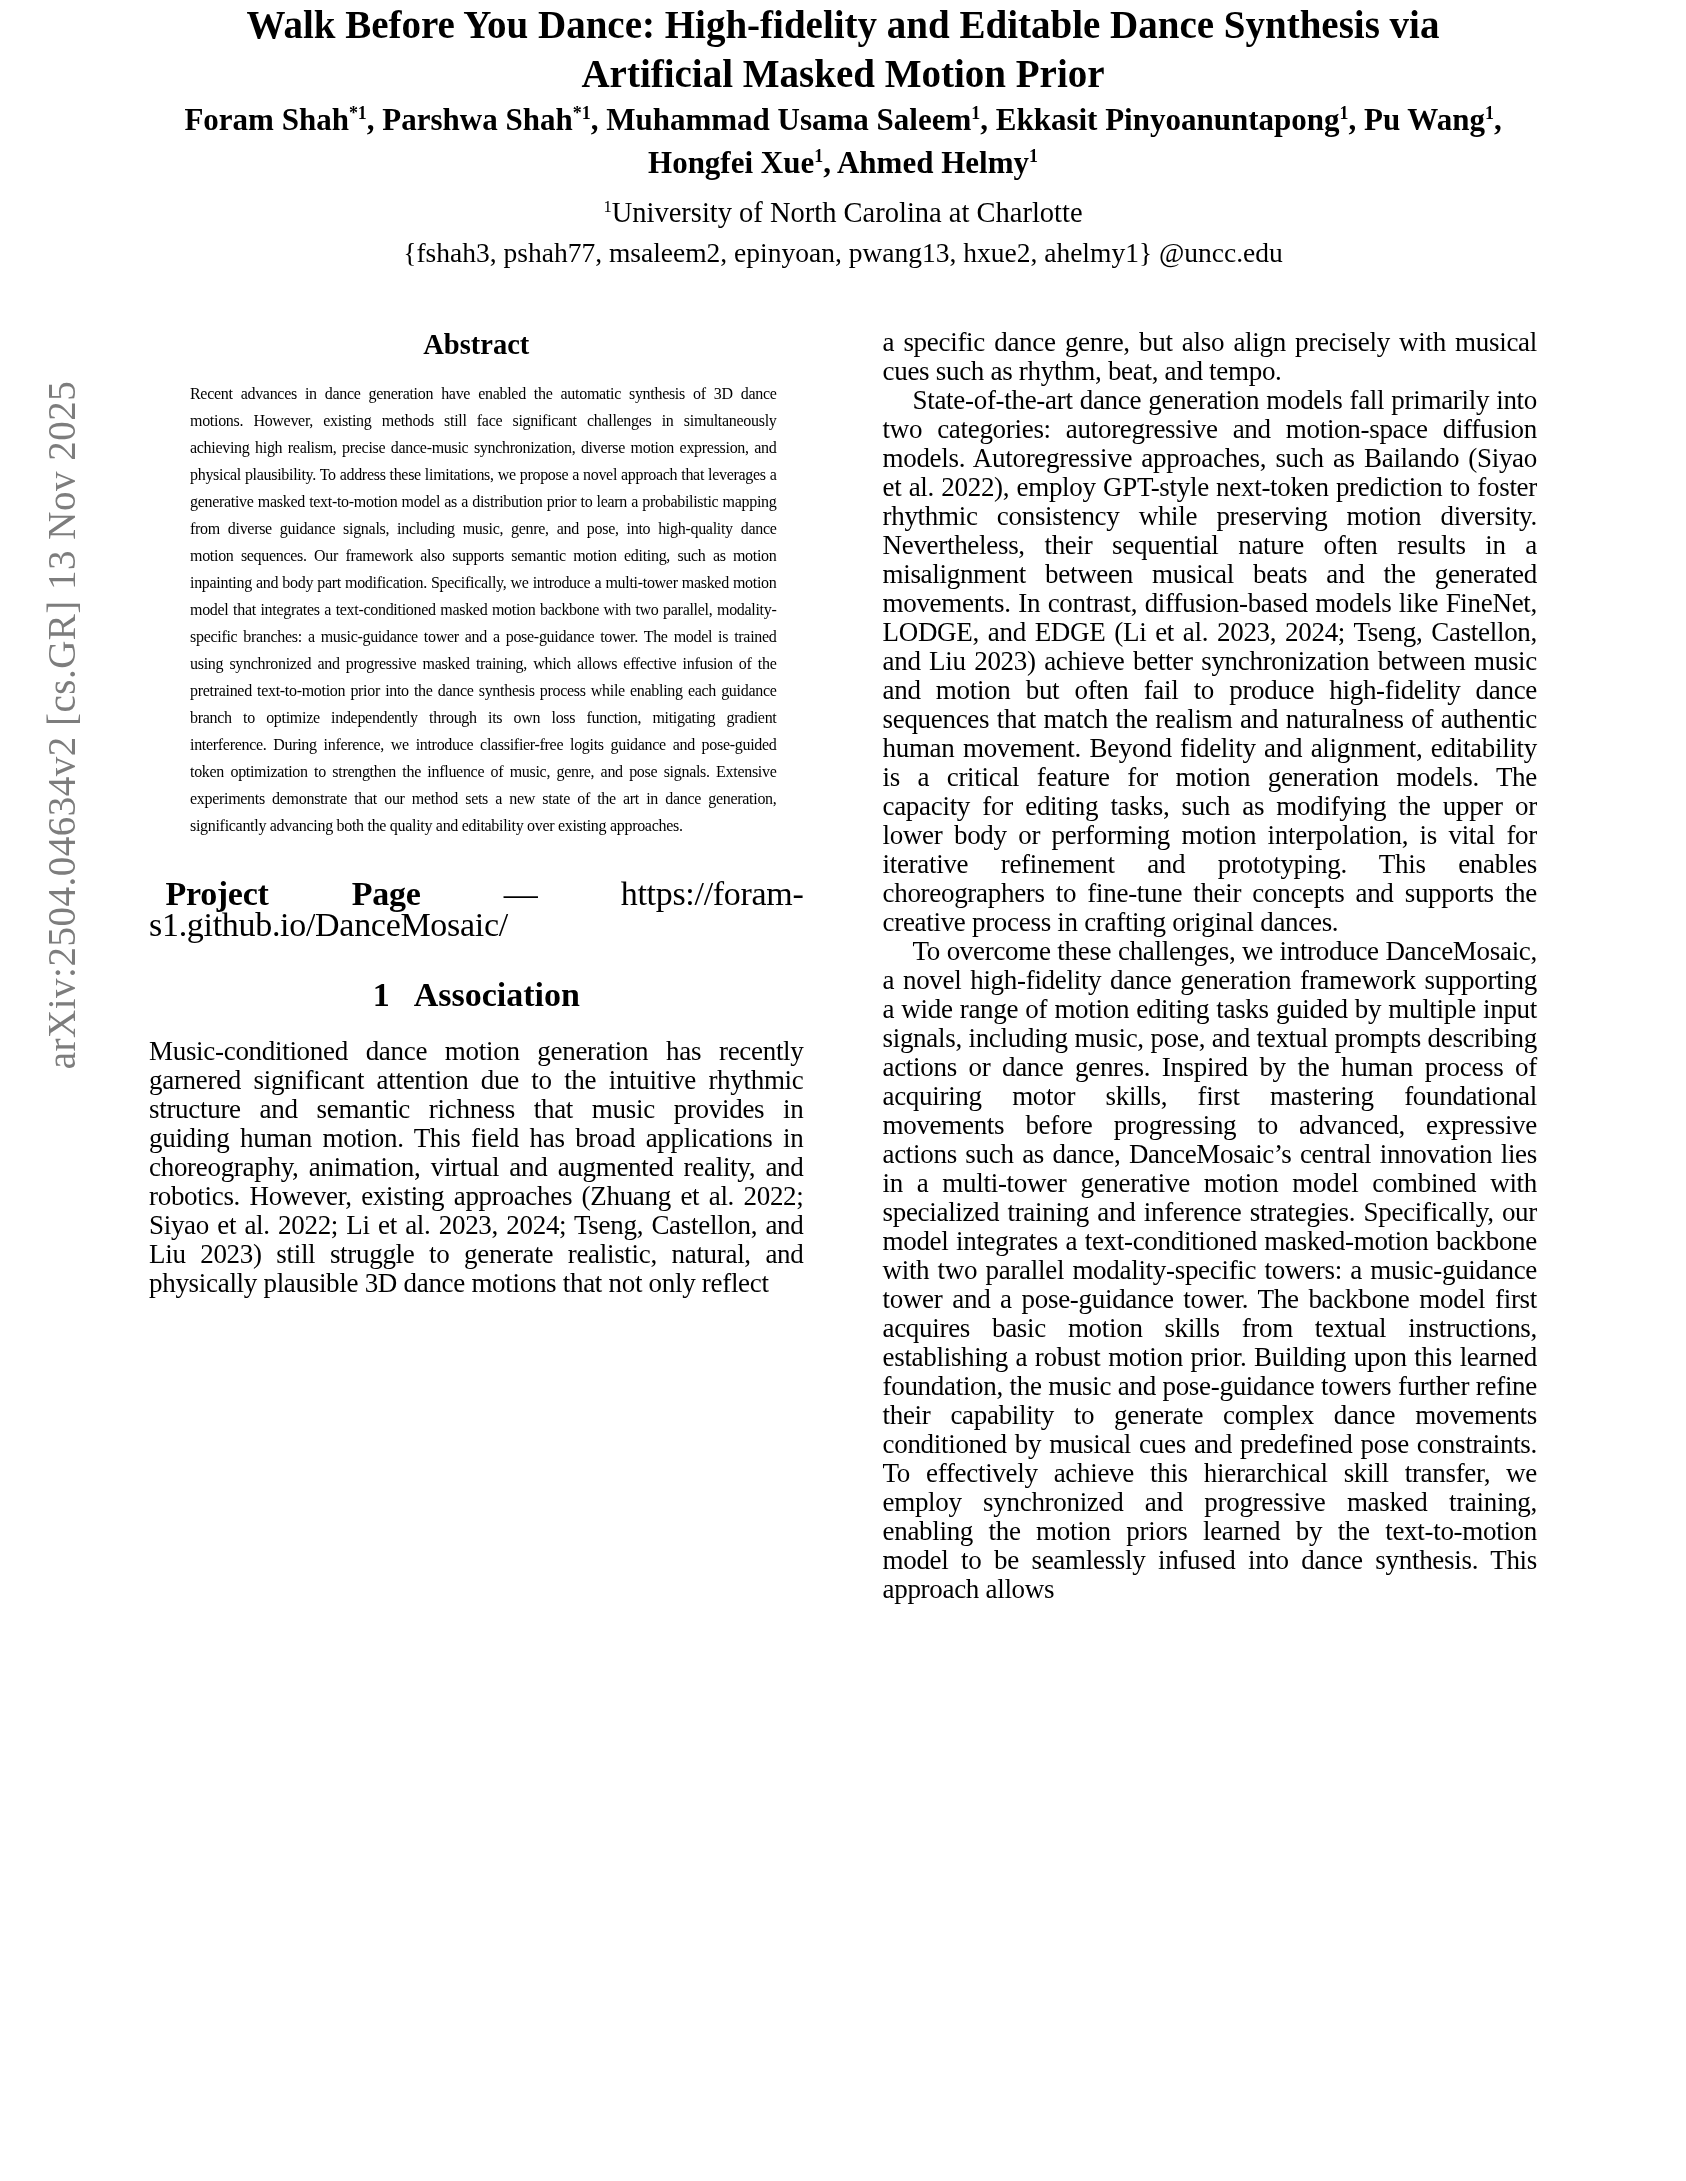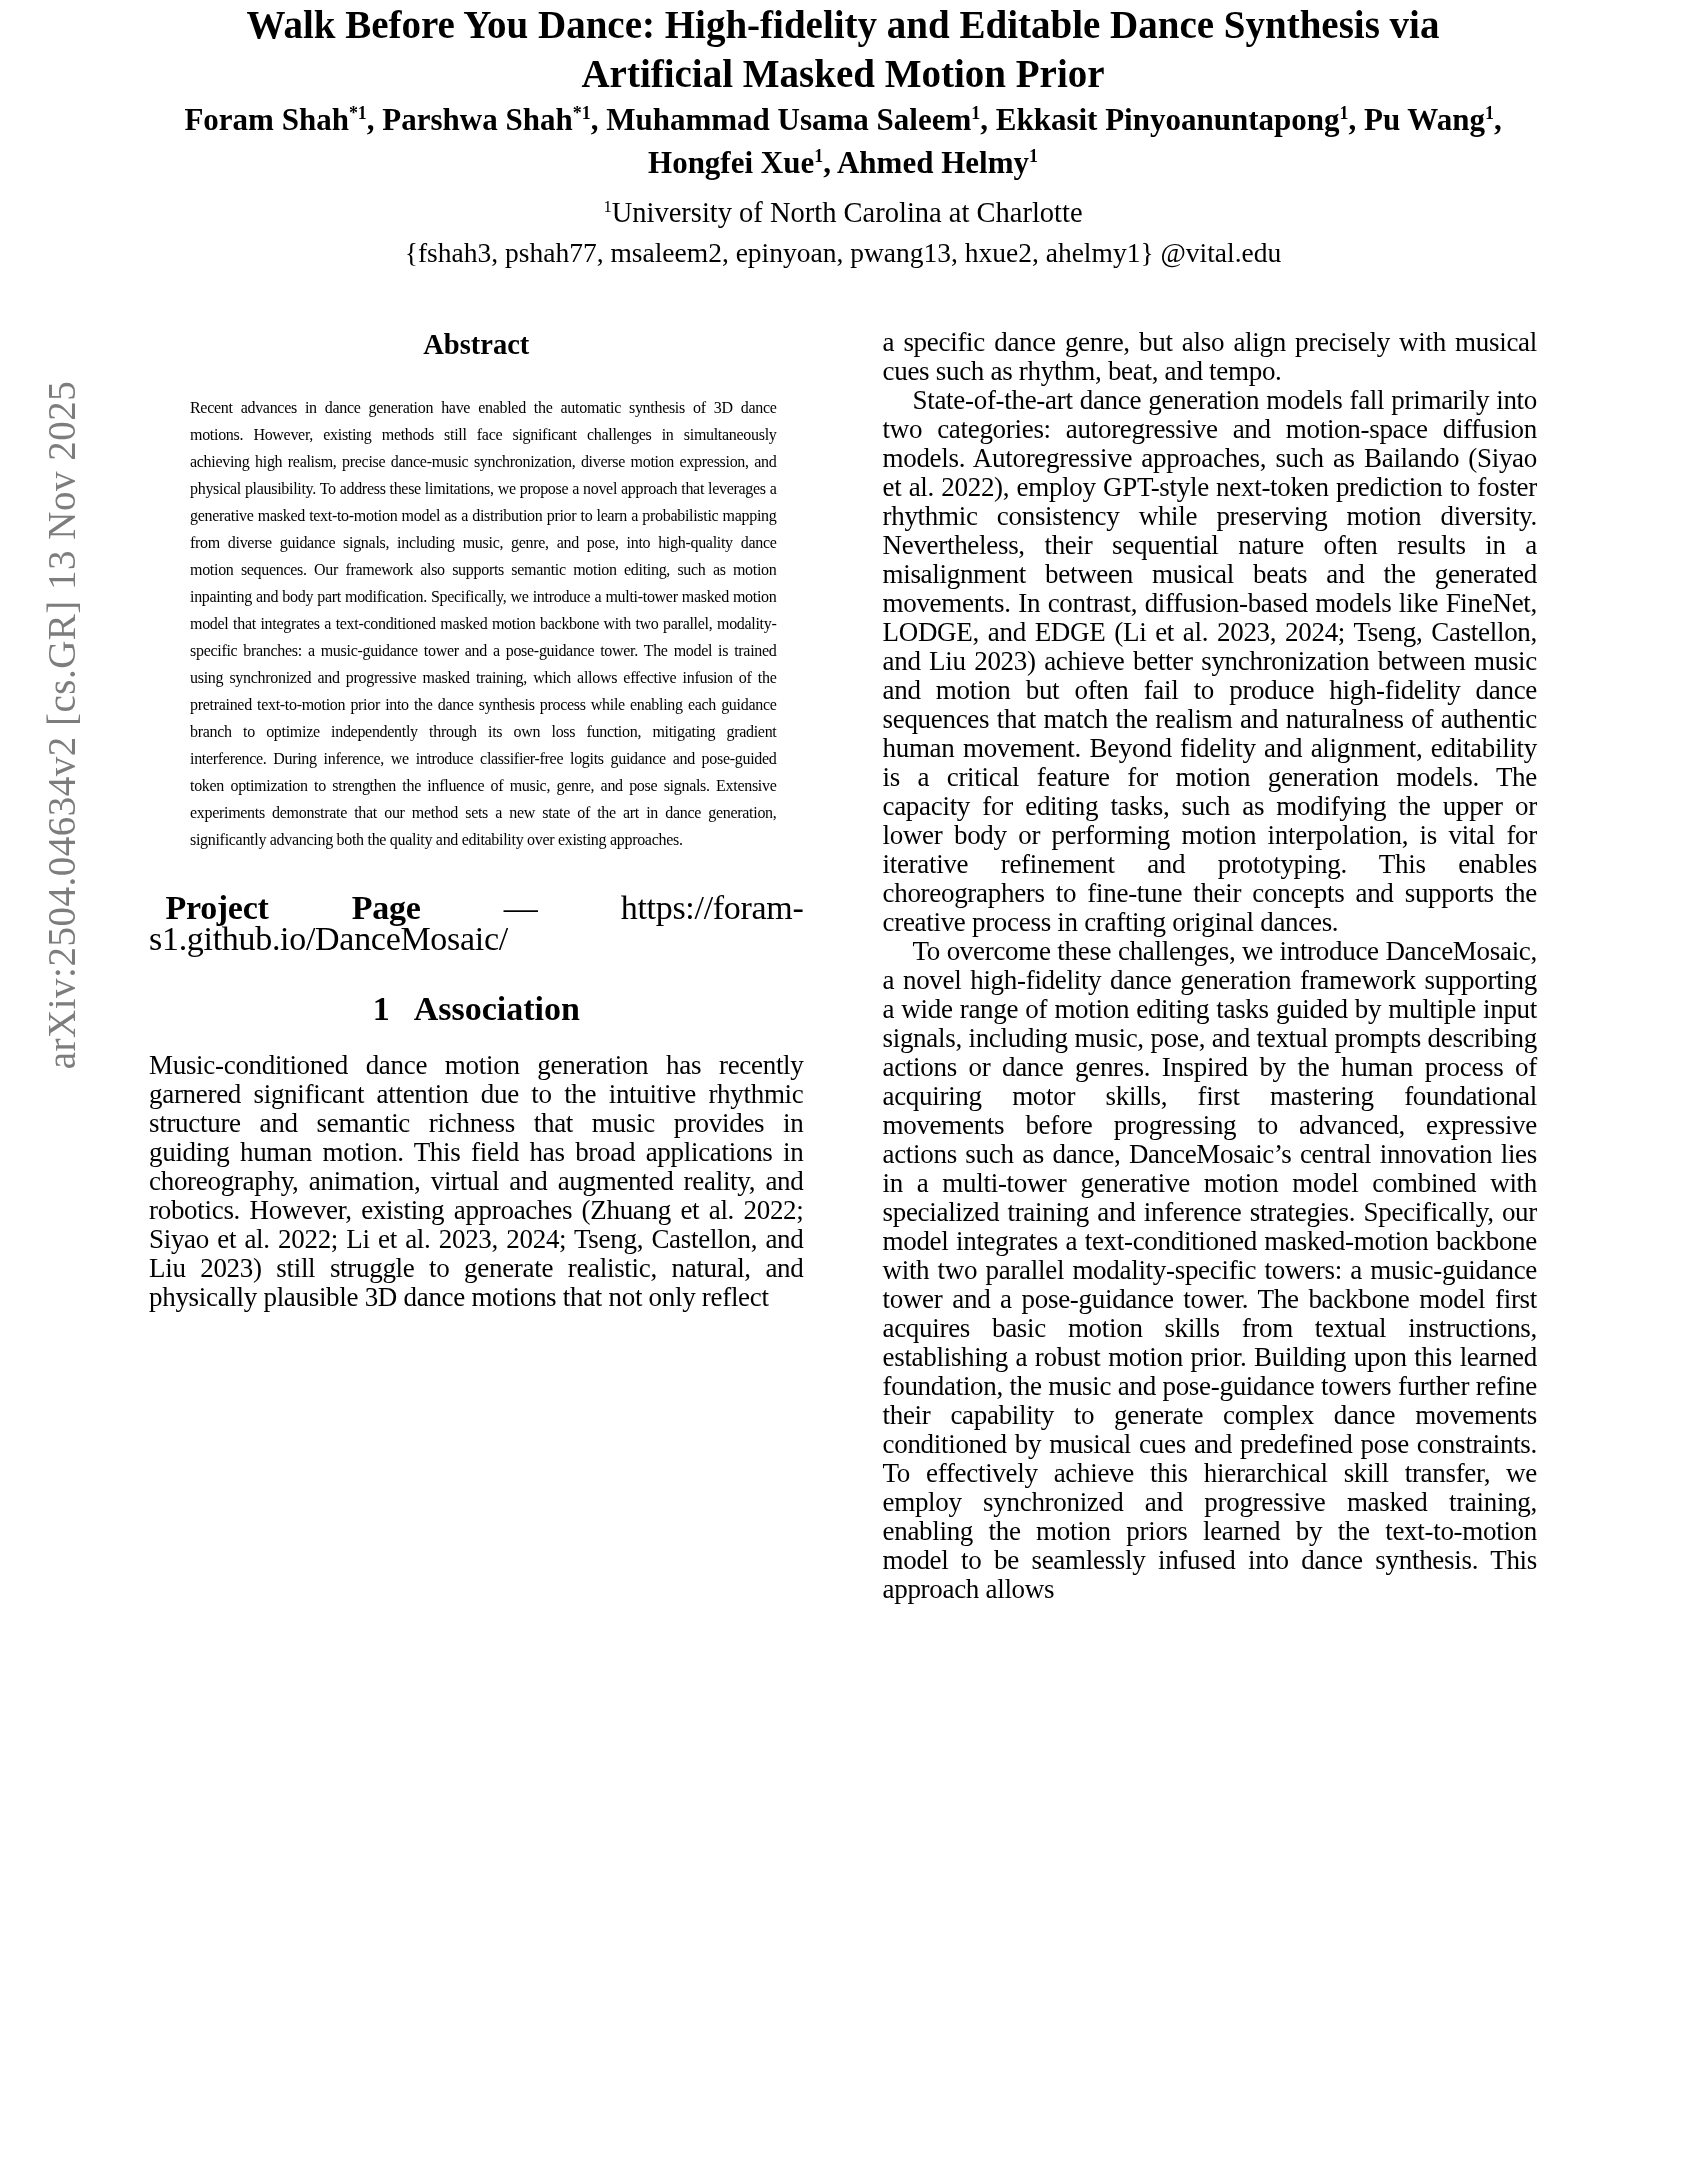--- a/index.html
+++ b/index.html
@@ -56,21 +56,21 @@
     overflow: hidden;
     text-align: justify;
   }
   .col { width: 655px; }
   .col-left { display: flex; flex-direction: column; }
   .abstract-heading {
     text-align: center;
     font-weight: 700;
     font-size: 28.5px;
     line-height: 33px;
-    margin-bottom: 33px;
+    margin-bottom: 19px;
   }
   .abstract-text {
     font-size: 16px;
     line-height: 27px;
     letter-spacing: -0.3px;
     padding-left: 41px;
     padding-right: 27px;
     hyphens: auto;
   }
   .project-page {
@@ -121,21 +121,21 @@
   <div class="watermark">arXiv:2504.04634v2  [cs.GR]  13 Nov 2025</div>
 
   <div class="header">
     <h1 class="title"><span>Walk Before You Dance: High-fidelity and Editable Dance Synthesis via</span><br><span>Artificial Masked Motion Prior</span></h1>
 
     <div class="authors">
       <span class="author"><span>Foram Shah</span><sup>*1</sup><span>, </span></span><span class="author"><span>Parshwa Shah</span><sup>*1</sup><span>, </span></span><span class="author"><span>Muhammad Usama Saleem</span><sup>1</sup><span>, </span></span><span class="author"><span>Ekkasit Pinyoanuntapong</span><sup>1</sup><span>, </span></span><span class="author"><span>Pu Wang</span><sup>1</sup><span>, </span></span><span class="author"><span>Hongfei Xue</span><sup>1</sup><span>, </span></span><span class="author"><span>Ahmed Helmy</span><sup>1</sup><span></span></span>
     </div>
 
     <div class="affiliation"><sup>1</sup><span>University of North Carolina at Charlotte</span></div>
-    <div class="emails">{fshah3, pshah77, msaleem2, epinyoan, pwang13, hxue2, ahelmy1} @vital.edu</div>
+    <div class="emails">{fshah3, pshah77, msaleem2, epinyoan, pwang13, hxue2, ahelmy1} @uncc.edu</div>
   </div>
 
   <div class="columns">
 
     <div class="col col-left">
       <div class="abstract-heading">Abstract</div>
       <p class="abstract-text">Recent advances in dance generation have enabled the automatic synthesis of 3D dance motions. However, existing methods still face significant challenges in simultaneously achieving high realism, precise dance-music synchronization, diverse motion expression, and physical plausibility. To address these limitations, we propose a novel approach that leverages a generative masked text-to-motion model as a distribution prior to learn a probabilistic mapping from diverse guidance signals, including music, genre, and pose, into high-quality dance motion sequences. Our framework also supports semantic motion editing, such as motion inpainting and body part modification. Specifically, we introduce a multi-tower masked motion model that integrates a text-conditioned masked motion backbone with two parallel, modality-specific branches: a music-guidance tower and a pose-guidance tower. The model is trained using synchronized and progressive masked training, which allows effective infusion of the pretrained text-to-motion prior into the dance synthesis process while enabling each guidance branch to optimize independently through its own loss function, mitigating gradient interference. During inference, we introduce classifier-free logits guidance and pose-guided token optimization to strengthen the influence of music, genre, and pose signals. Extensive experiments demonstrate that our method sets a new state of the art in dance generation, significantly advancing both the quality and editability over existing approaches.</p>
 
       <p class="project-page"><span class="pp-label">Project Page</span><span> — https://foram-s1.github.io/DanceMosaic/</span></p>
 

